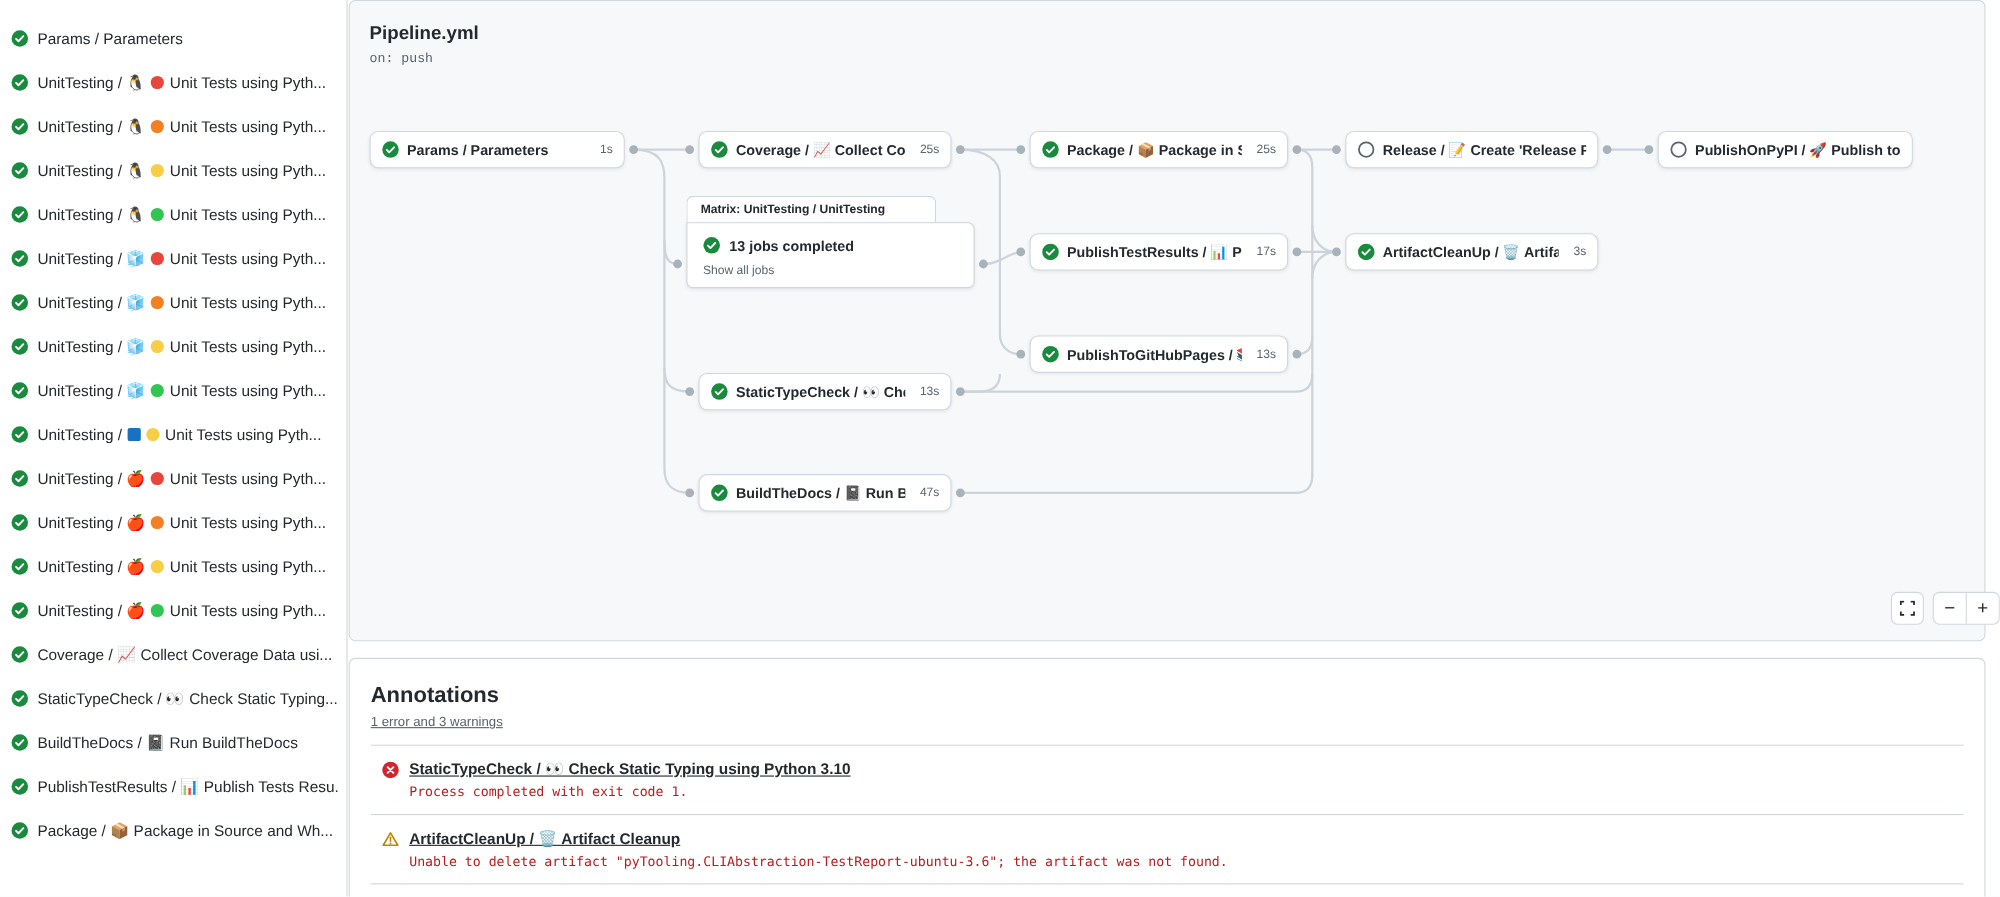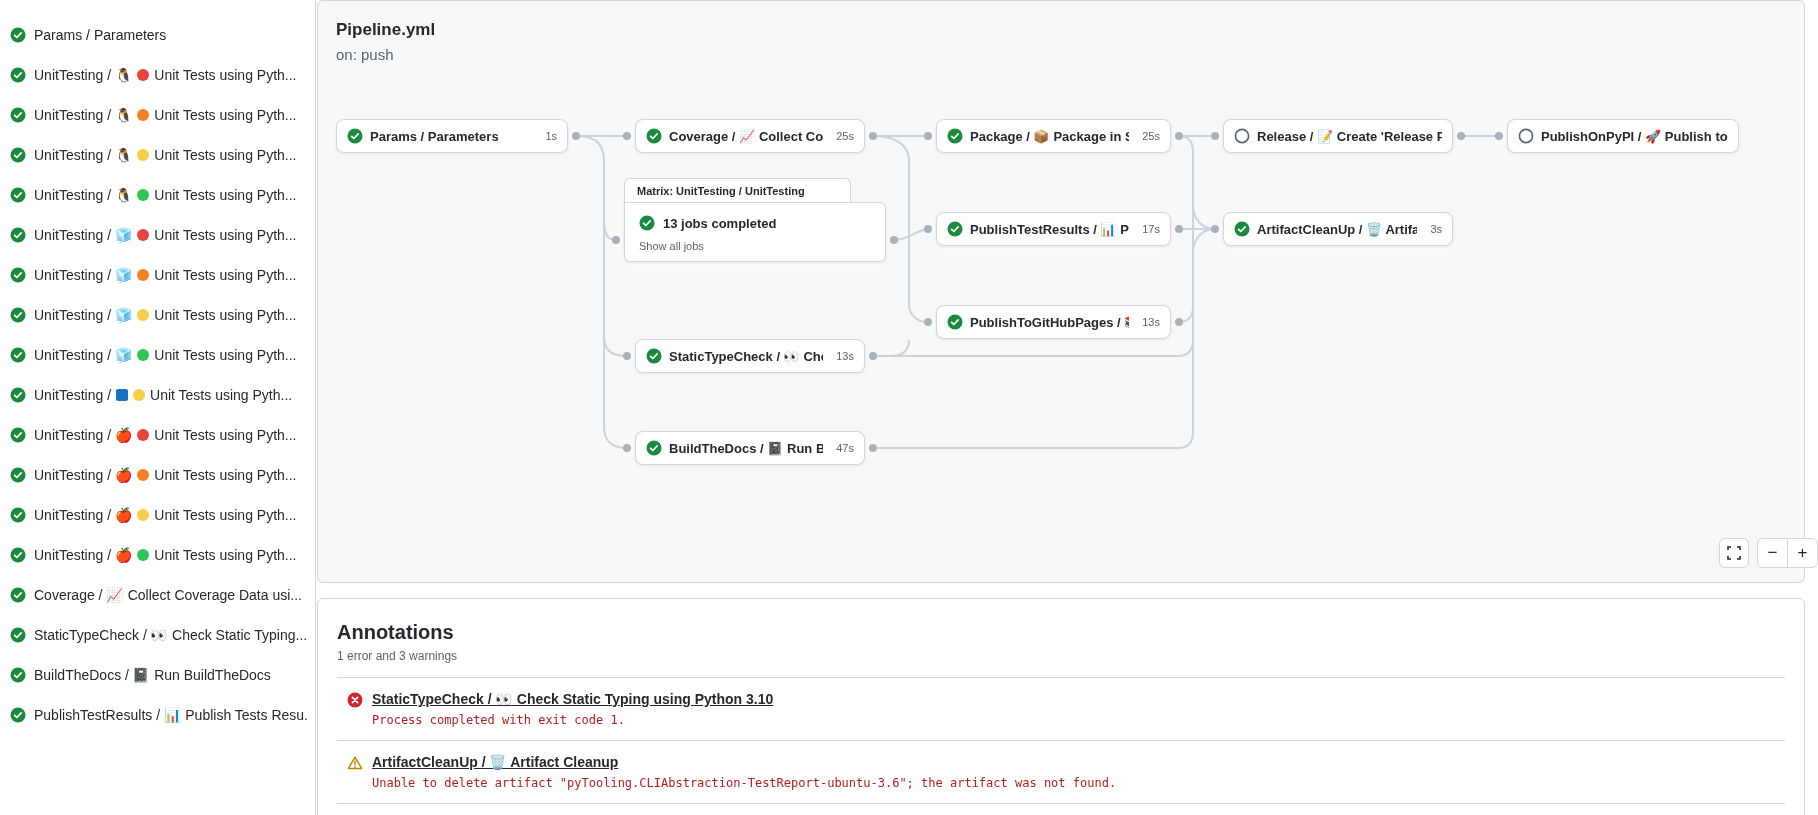--- a/index.html
+++ b/index.html
@@ -20,21 +20,21 @@
     padding:0 6px 0 10px;cursor:pointer;white-space:nowrap;overflow:hidden;
   }
   .sb-row .sb-label{display:flex;align-items:center;gap:5px;font-size:14px;color:#24292f;overflow:hidden;}
   .dot{display:inline-block;width:12px;height:12px;border-radius:50%;flex:none;}
   .sq{display:inline-block;width:12px;height:12px;border-radius:2px;flex:none;}
   .st{width:16px;height:16px;flex:none;}
   
   .panel{position:absolute;background:#fff;border:1px solid #d0d7de;border-radius:6px;box-sizing:border-box;}
   #graph-panel{left:317px;top:0;width:1488px;height:583px;background:#f6f8fa;}
   #graph-title{position:absolute;left:336px;top:20px;font-size:17px;font-weight:700;margin:0;}
-  #graph-trigger{position:absolute;left:336px;top:46px;font-size:15px;color:#59636e;}
+  #graph-trigger{position:absolute;left:336px;top:46px;font-size:12px;color:#59636e;font-family:Liberation Mono, monospace;}
   #edges{position:absolute;left:0;top:0;width:1818px;height:815px;pointer-events:none;}
   #edges path{fill:none;stroke:#ccd3da;stroke-width:2;}
   #edges circle{fill:#a8b2ba;}
   .node{
     position:absolute;height:34px;background:#fff;border:1px solid #d0d7de;border-radius:8px;
     box-shadow:0 1px 3px rgba(27,31,36,.08);
     display:flex;align-items:center;gap:7px;padding:0 10px;box-sizing:border-box;
     cursor:pointer;white-space:nowrap;overflow:hidden;
   }
   .node .nlabel{font-size:13px;font-weight:600;overflow:hidden;text-overflow:clip;}
@@ -58,21 +58,21 @@
   }
   #btn-full{left:1719px;top:538px;width:30px;}
   #zoom-group{position:absolute;left:1757px;top:538px;width:61px;height:30px;display:flex;
     background:#fff;border:1px solid #d0d7de;border-radius:6px;box-sizing:border-box;}
   #zoom-group .zbtn{width:50%;display:flex;align-items:center;justify-content:center;
     font-size:17px;color:#24292f;cursor:pointer;}
   #zoom-group .zbtn:first-child{border-right:1px solid #d0d7de;}
   
   #ann-panel{left:317px;top:598px;width:1488px;height:232px;padding:22px 19px 0 19px;}
   #ann-title{font-size:20px;font-weight:700;margin:0;}
-  #ann-sub{font-size:12px;color:#59636e;margin-top:5px;}
+  #ann-sub{font-size:12px;color:#59636e;margin-top:5px;text-decoration:underline;}
   #ann-rows{margin-top:14px;}
   .ann-row{border-top:1px solid #d0d7de;padding:13px 0 13px 10px;display:flex;gap:9px;}
   .ann-row .aicon{flex:none;margin-top:1px;}
   .ann-title-line{font-size:14px;font-weight:700;cursor:pointer;text-decoration:underline;}
   .ann-msg{margin-top:6px;font-family:"DejaVu Sans Mono","Liberation Mono",monospace;font-size:12px;color:#b91c1c;}
 </style>
 </head>
 <body>
 
 <section class="panel" id="graph-panel"></section>
@@ -258,20 +258,29 @@
         <span>BuildTheDocs / 📓 Run BuildTheDocs</span>
       </span>
     </div>
     <div class="sb-row">
       <svg class="st" viewBox="0 0 16 16">
         <circle cx="8" cy="8" r="7.5" fill="#1a8b3e"></circle>
         <path d="M4.6 8.3l2.2 2.2 4.4-4.6" fill="none" stroke="#fff" stroke-width="1.7" stroke-linecap="round" stroke-linejoin="round"></path>
       </svg>
       <span class="sb-label">
         <span>PublishTestResults / 📊 Publish Tests Resu...</span>
+      </span>
+    </div>
+    <div class="sb-row">
+      <svg class="st" viewBox="0 0 16 16">
+        <circle cx="8" cy="8" r="7.5" fill="#1a8b3e"></circle>
+        <path d="M4.6 8.3l2.2 2.2 4.4-4.6" fill="none" stroke="#fff" stroke-width="1.7" stroke-linecap="round" stroke-linejoin="round"></path>
+      </svg>
+      <span class="sb-label">
+        <span>Package / 📦 Package in Source and Wh...</span>
       </span>
     </div>
   </aside>
 
 <svg id="edges">
   <path d="M576,136 H627"></path>
   <path d="M576,136 C600,136 604,148 604,162 V426 C604,440 610,448 627,448"></path>
   <path d="M604,218 C604,232 606,240 616,240"></path>
   <path d="M604,334 C604,348 608,356 627,356"></path>
   <path d="M873,136 H928"></path>

